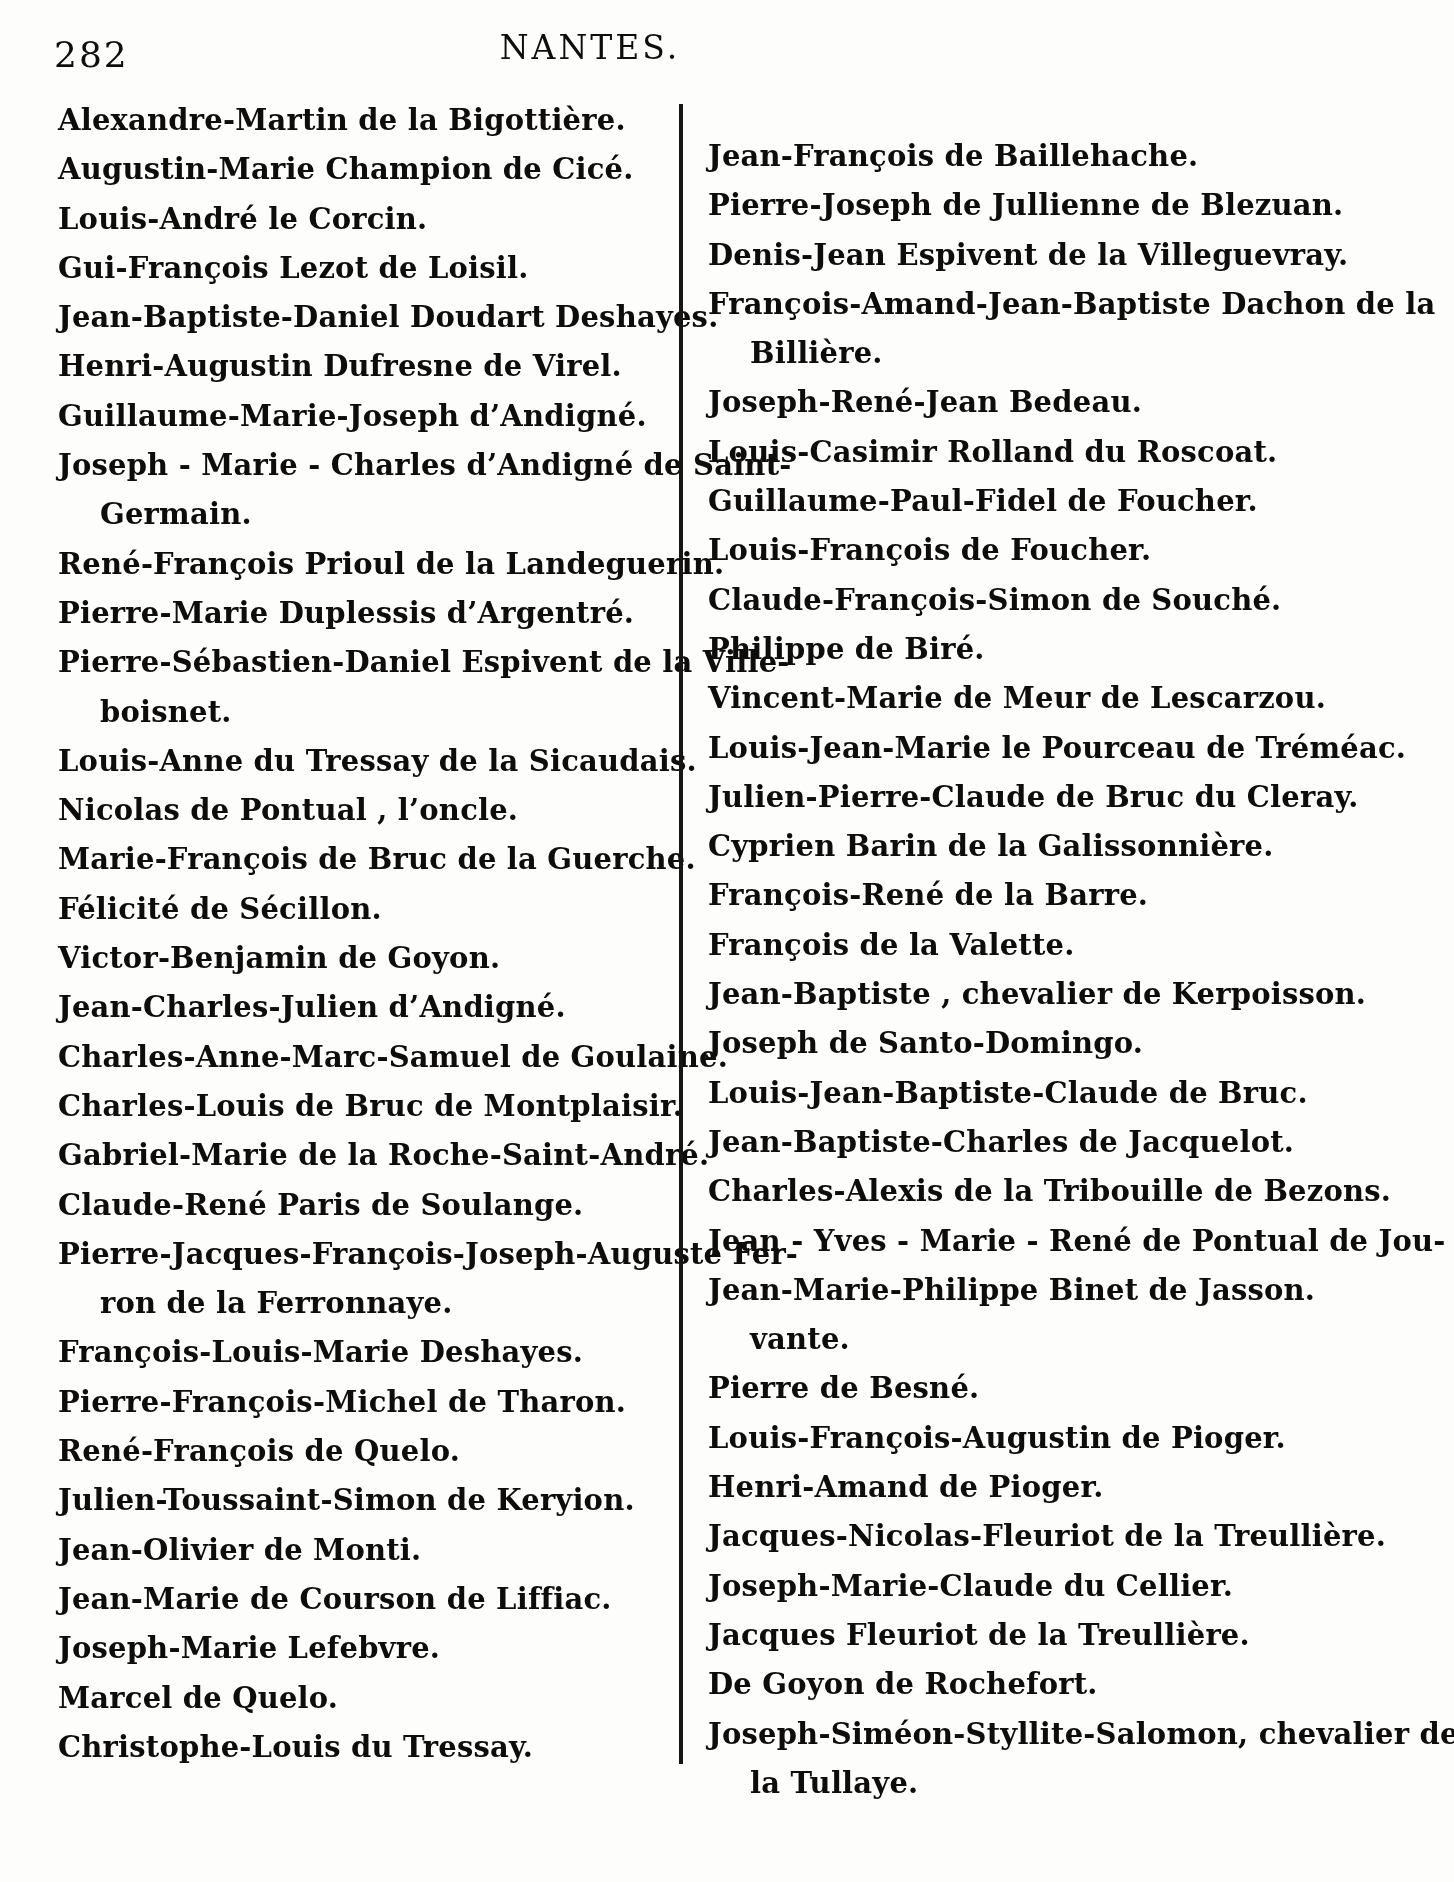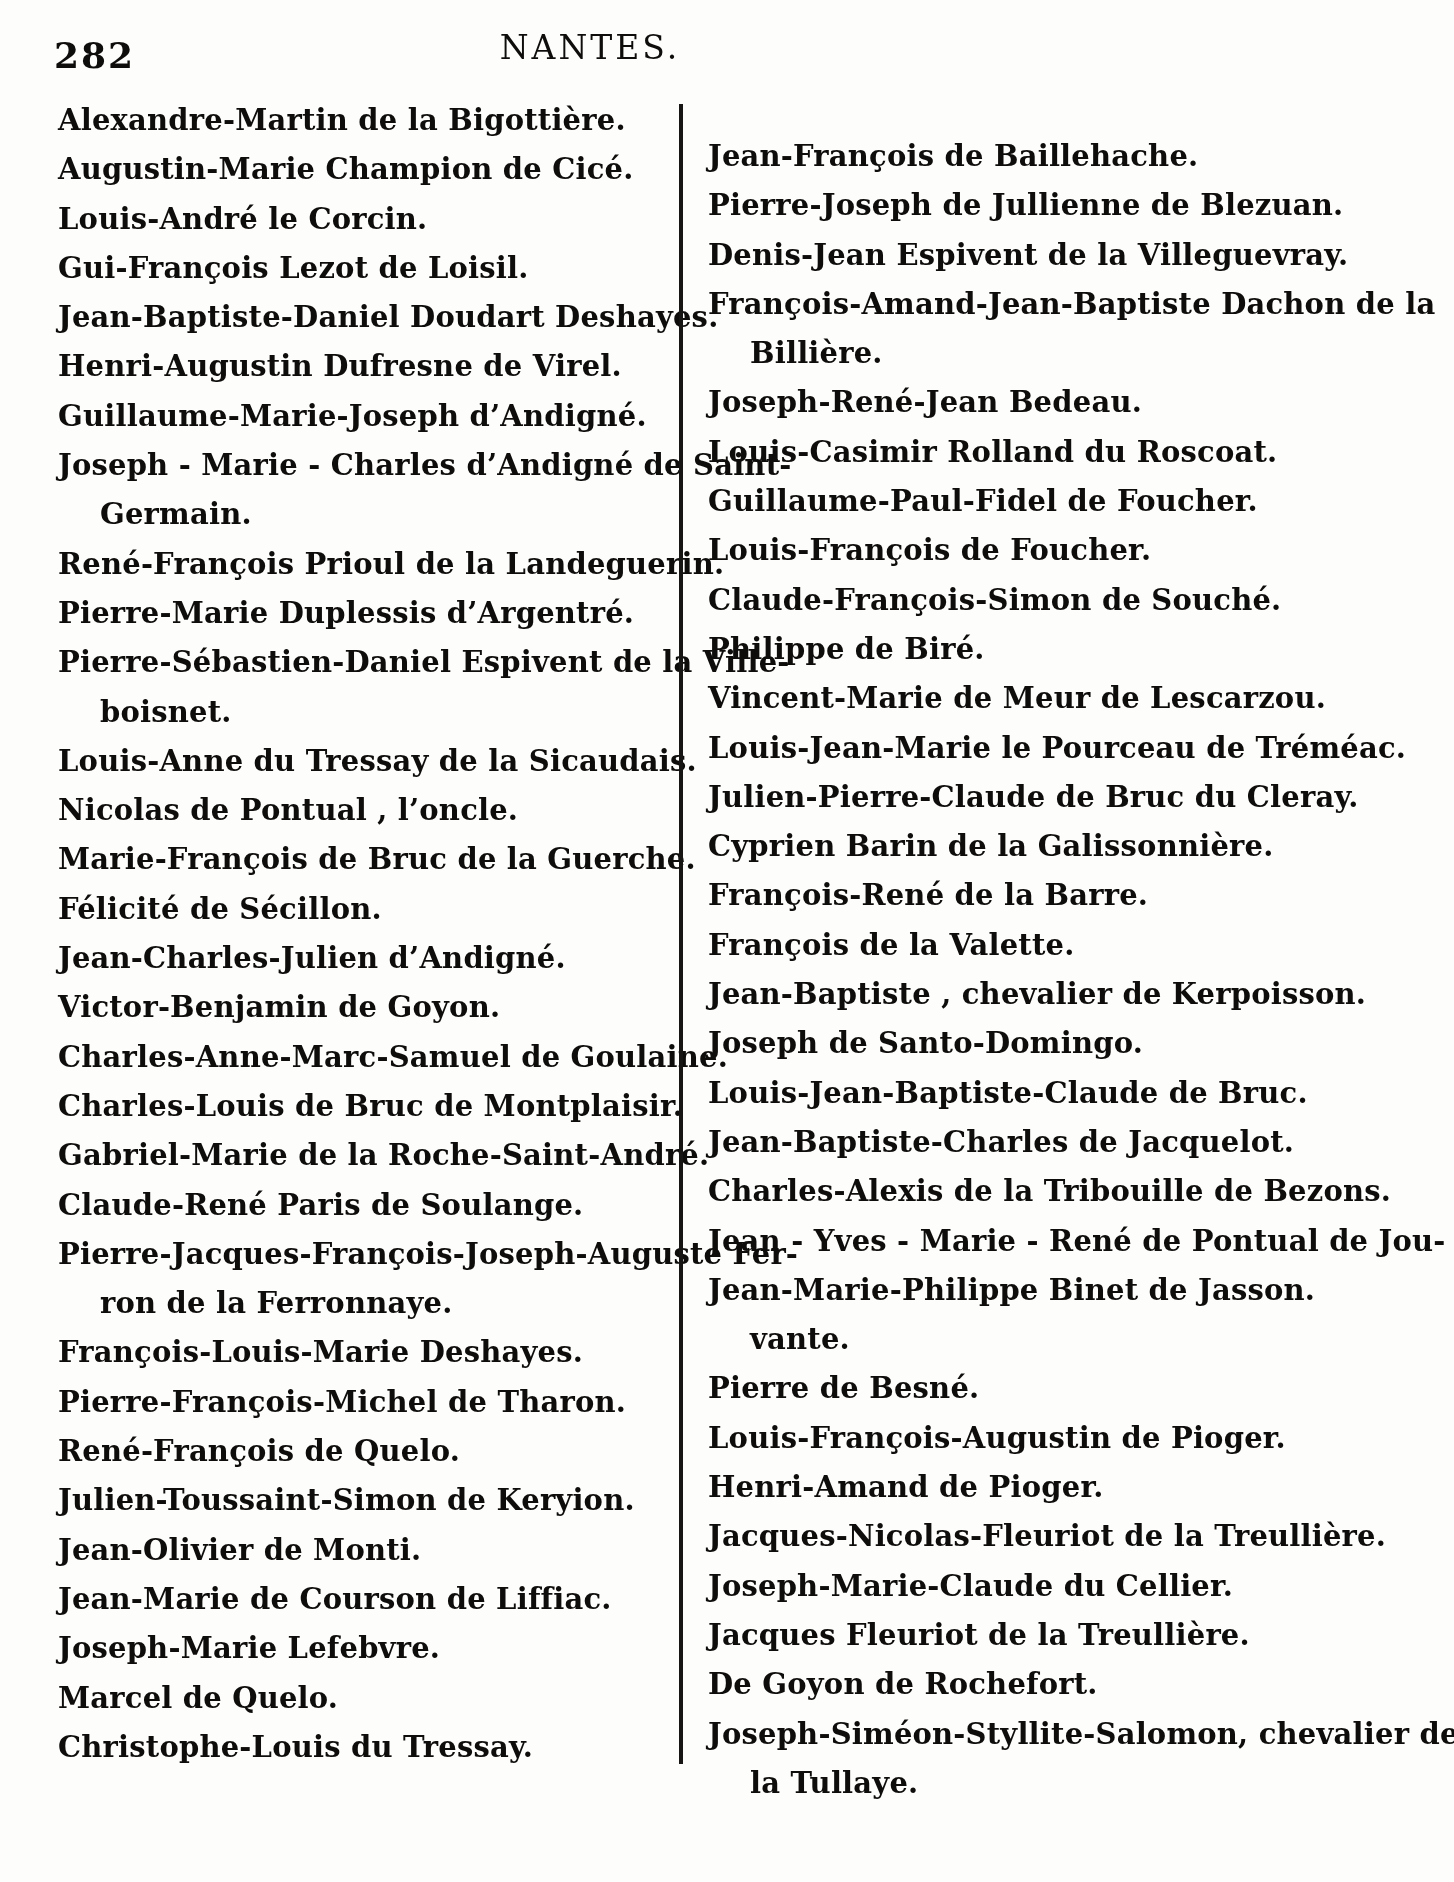--- a/index.html
+++ b/index.html
@@ -18,21 +18,21 @@
     width: 1454px;
     height: 1882px;
     background: #fdfdfb;
     overflow: hidden;
   }
   .page-number {
     position: absolute;
     left: 54px;
     top: 34px;
     font-size: 36px;
-    font-weight: bold;
+    font-weight: normal;
     letter-spacing: 2px;
   }
   .running-title {
     position: absolute;
     left: 420px;
     top: 28px;
     width: 340px;
     text-align: center;
     font-size: 33px;
     font-weight: normal;
@@ -81,22 +81,22 @@
       <div class="line">Joseph - Marie - Charles d’Andigné de Saint-</div>
       <div class="line wrap">Germain.</div>
       <div class="line">René-François Prioul de la Landeguerin.</div>
       <div class="line">Pierre-Marie Duplessis d’Argentré.</div>
       <div class="line">Pierre-Sébastien-Daniel Espivent de la Ville-</div>
       <div class="line wrap">boisnet.</div>
       <div class="line">Louis-Anne du Tressay de la Sicaudais.</div>
       <div class="line">Nicolas de Pontual , l’oncle.</div>
       <div class="line">Marie-François de Bruc de la Guerche.</div>
       <div class="line">Félicité de Sécillon.</div>
+      <div class="line">Victor-Benjamin de Goyon.</div>
       <div class="line">Jean-Charles-Julien d’Andigné.</div>
-      <div class="line">Victor-Benjamin de Goyon.</div>
       <div class="line">Charles-Anne-Marc-Samuel de Goulaine.</div>
       <div class="line">Charles-Louis de Bruc de Montplaisir.</div>
       <div class="line">Gabriel-Marie de la Roche-Saint-André.</div>
       <div class="line">Claude-René Paris de Soulange.</div>
       <div class="line">Pierre-Jacques-François-Joseph-Auguste Fer-</div>
       <div class="line wrap">ron de la Ferronnaye.</div>
       <div class="line">François-Louis-Marie Deshayes.</div>
       <div class="line">Pierre-François-Michel de Tharon.</div>
       <div class="line">René-François de Quelo.</div>
       <div class="line">Julien-Toussaint-Simon de Keryion.</div>

